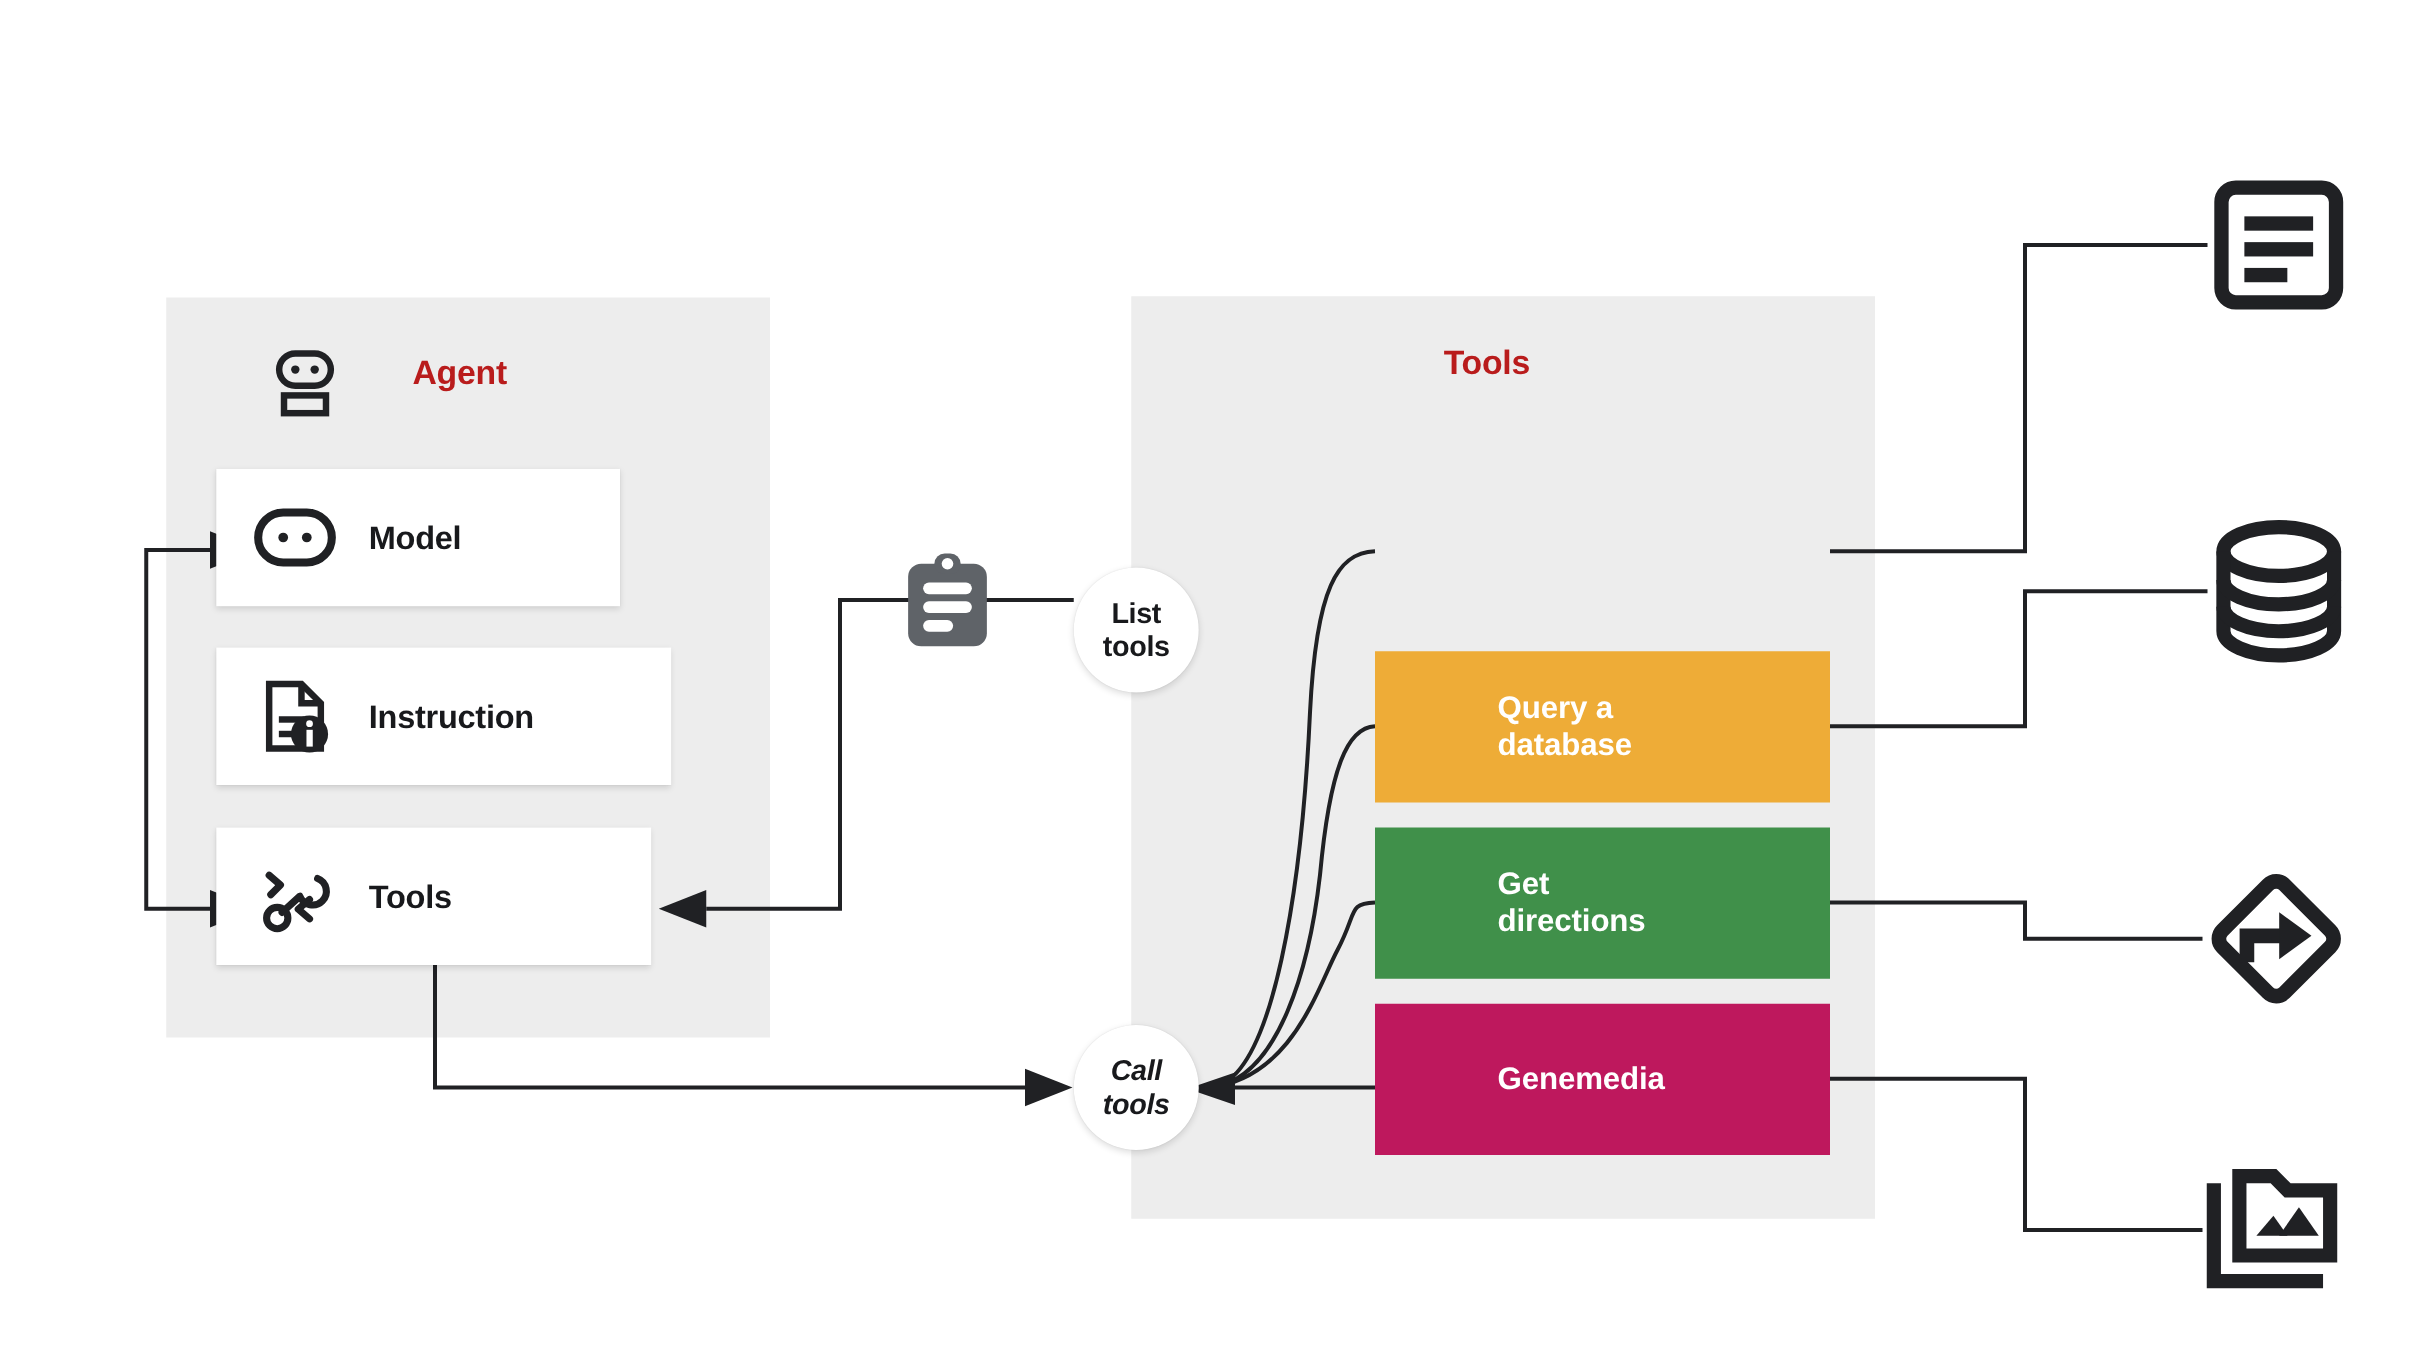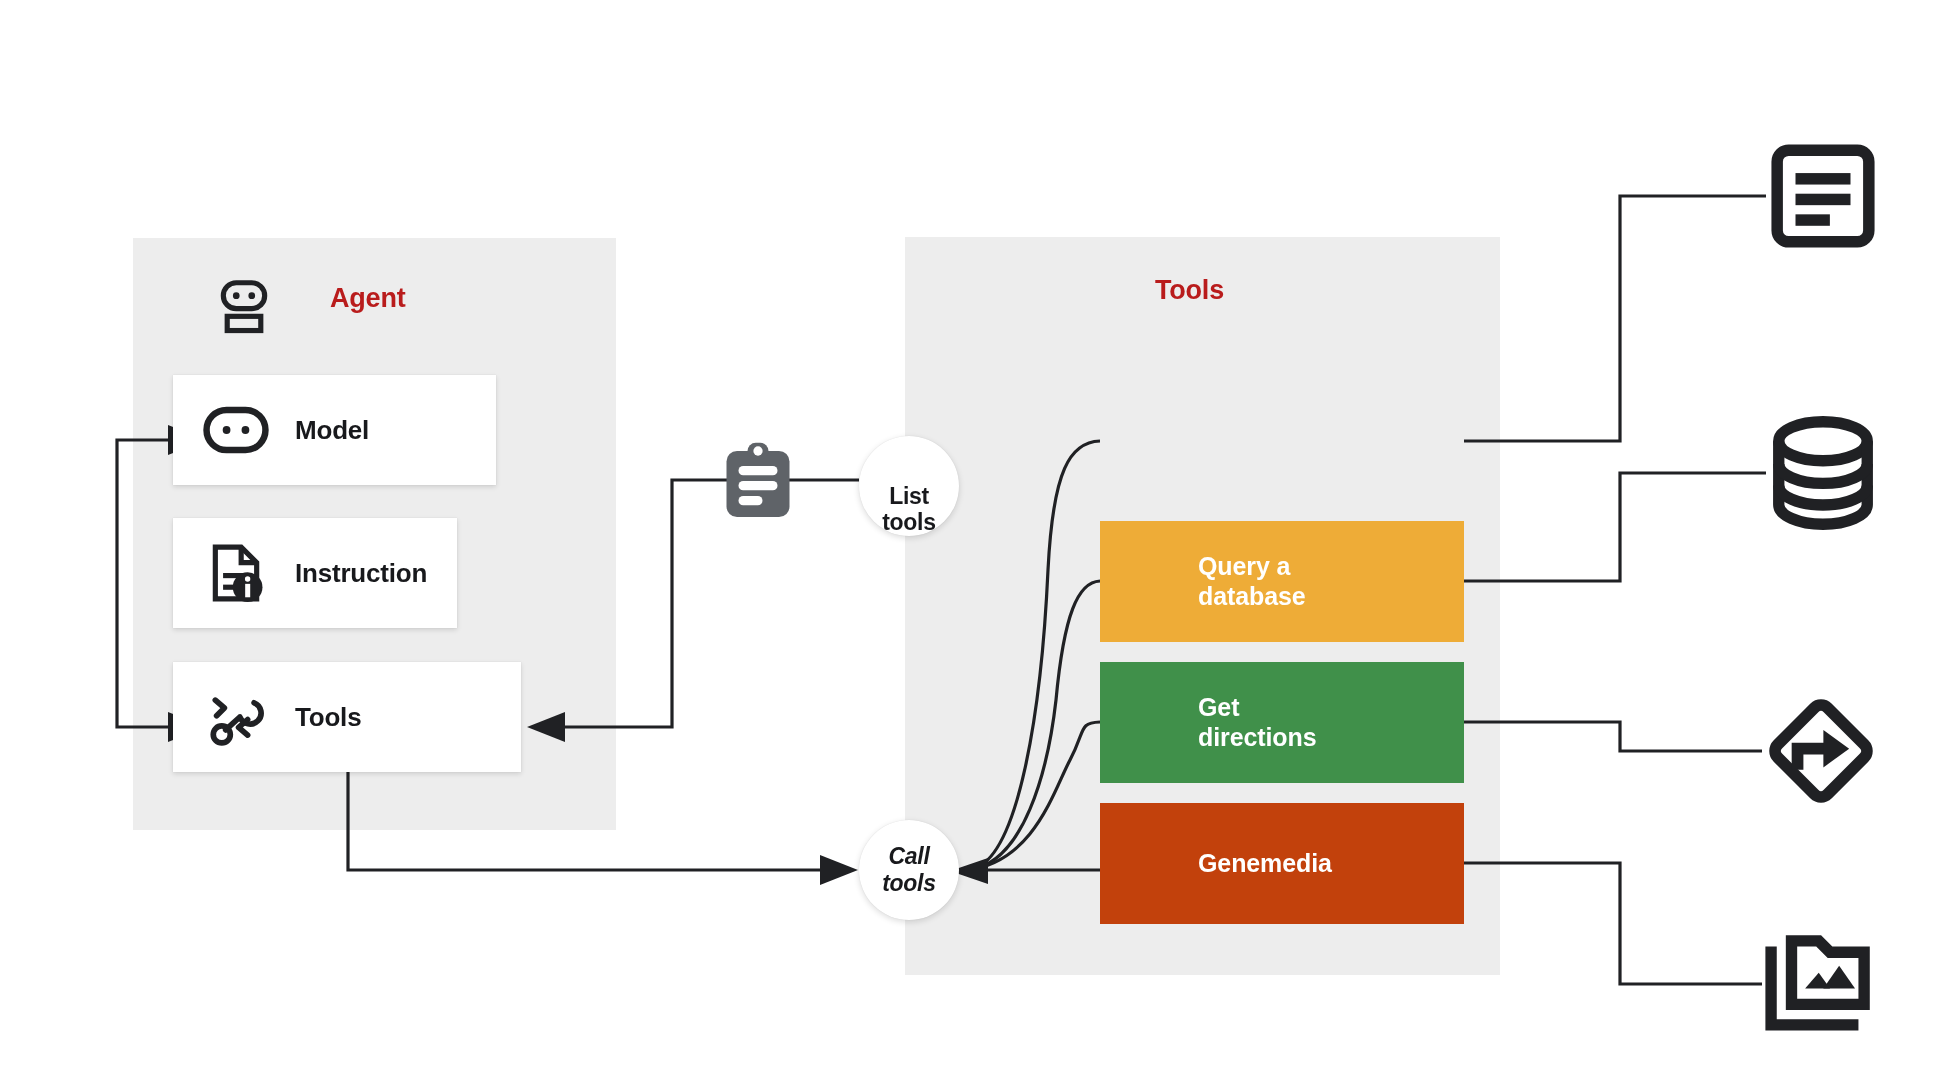--- a/index.html
+++ b/index.html
@@ -40,21 +40,21 @@
 
   
   .card {
     position: absolute;
     background: #ffffff;
     box-shadow: 0 2px 5px rgba(0,0,0,0.13), 0 0 1px rgba(0,0,0,0.10);
     display: flex;
     align-items: center;
   }
   #card-model       { left: 173px; top: 375px; width: 323px; height: 110px; }
-  #card-instruction { left: 173px; top: 518px; width: 284px; height: 110px; }
+  #card-instruction { left: 173px; top: 518px; width: 364px; height: 110px; }
   #card-tools       { left: 173px; top: 662px; width: 348px; height: 110px; }
 
   .card-icon {
     width: 66px;
     height: 66px;
     margin-left: 30px;
     flex: none;
     display: flex;
     align-items: center;
     justify-content: center;
@@ -106,21 +106,21 @@
     justify-content: center;
     text-align: center;
   }
   .circle span {
     font-size: 23px;
     font-weight: 700;
     color: #18191c;
     line-height: 1.16;
     letter-spacing: -0.3px;
   }
-  #circle-list { left: 859px; top: 436px; justify-content: flex-end; }
+  #circle-list { left: 859px; top: 454px; }
   #circle-call { left: 859px; top: 820px; font-style: italic; }
 
   
   .float-icon {
     position: absolute;
     display: flex;
     align-items: center;
     justify-content: center;
   }
   #icon-clipboard { left: 722px; top: 445px; width: 72px; height: 72px; }
@@ -262,21 +262,21 @@
   </div>
 
   <div class="panel-title" id="tools-title">Tools</div>
 
   <div class="toolbox left" id="toolbox-2" style="background: rgb(64, 144, 74);">
     <span class="toolbox-label">Get<br>directions</span>
   </div>
   <div class="toolbox left" id="toolbox-1" style="background: rgb(238, 172, 55);">
     <span class="toolbox-label">Query a<br>database</span>
   </div>
-  <div class="toolbox left" id="toolbox-3" style="background: #c2410c;">
+  <div class="toolbox left" id="toolbox-3" style="background: #be185d;">
     <span class="toolbox-label">Genemedia</span>
   </div>
 
   <div class="float-icon" id="icon-doc">
     <svg viewBox="0 0 48 48" width="110" height="110" aria-hidden="true">
       <rect x="4" y="4" width="40" height="40" rx="5" ry="5" fill="none" stroke="#202124" stroke-width="5"></rect>
       <rect x="12" y="14" width="24" height="5" fill="#202124"></rect>
       <rect x="12" y="23" width="24" height="5" fill="#202124"></rect>
       <rect x="12" y="32" width="15" height="5" fill="#202124"></rect>
     </svg>

